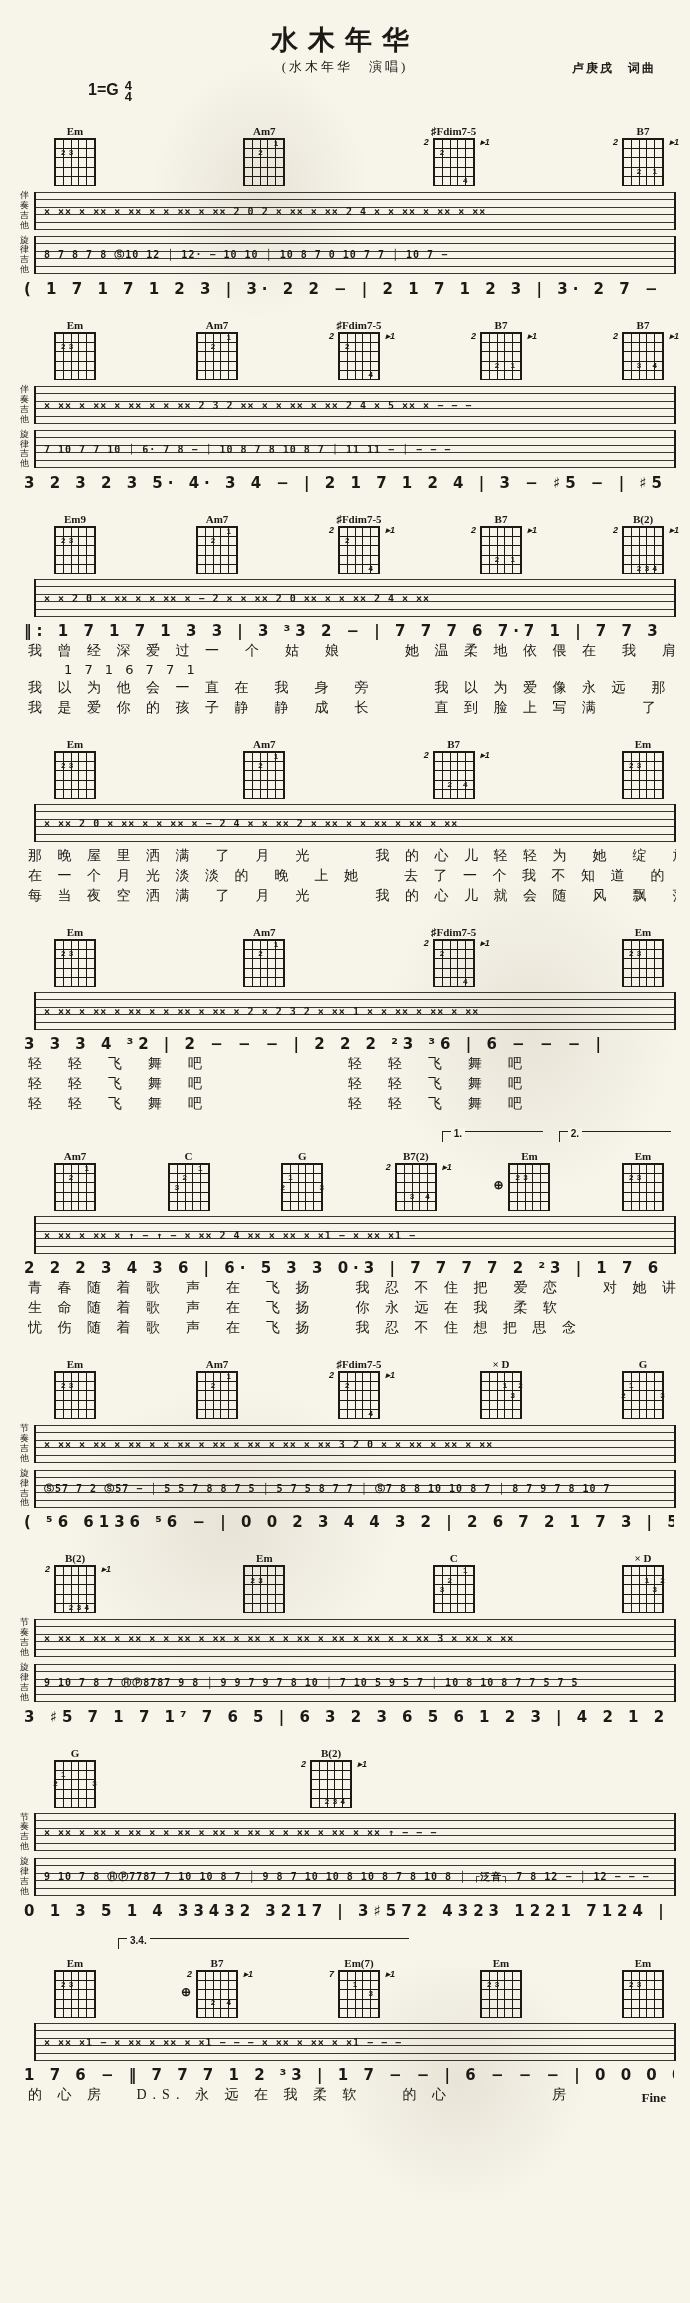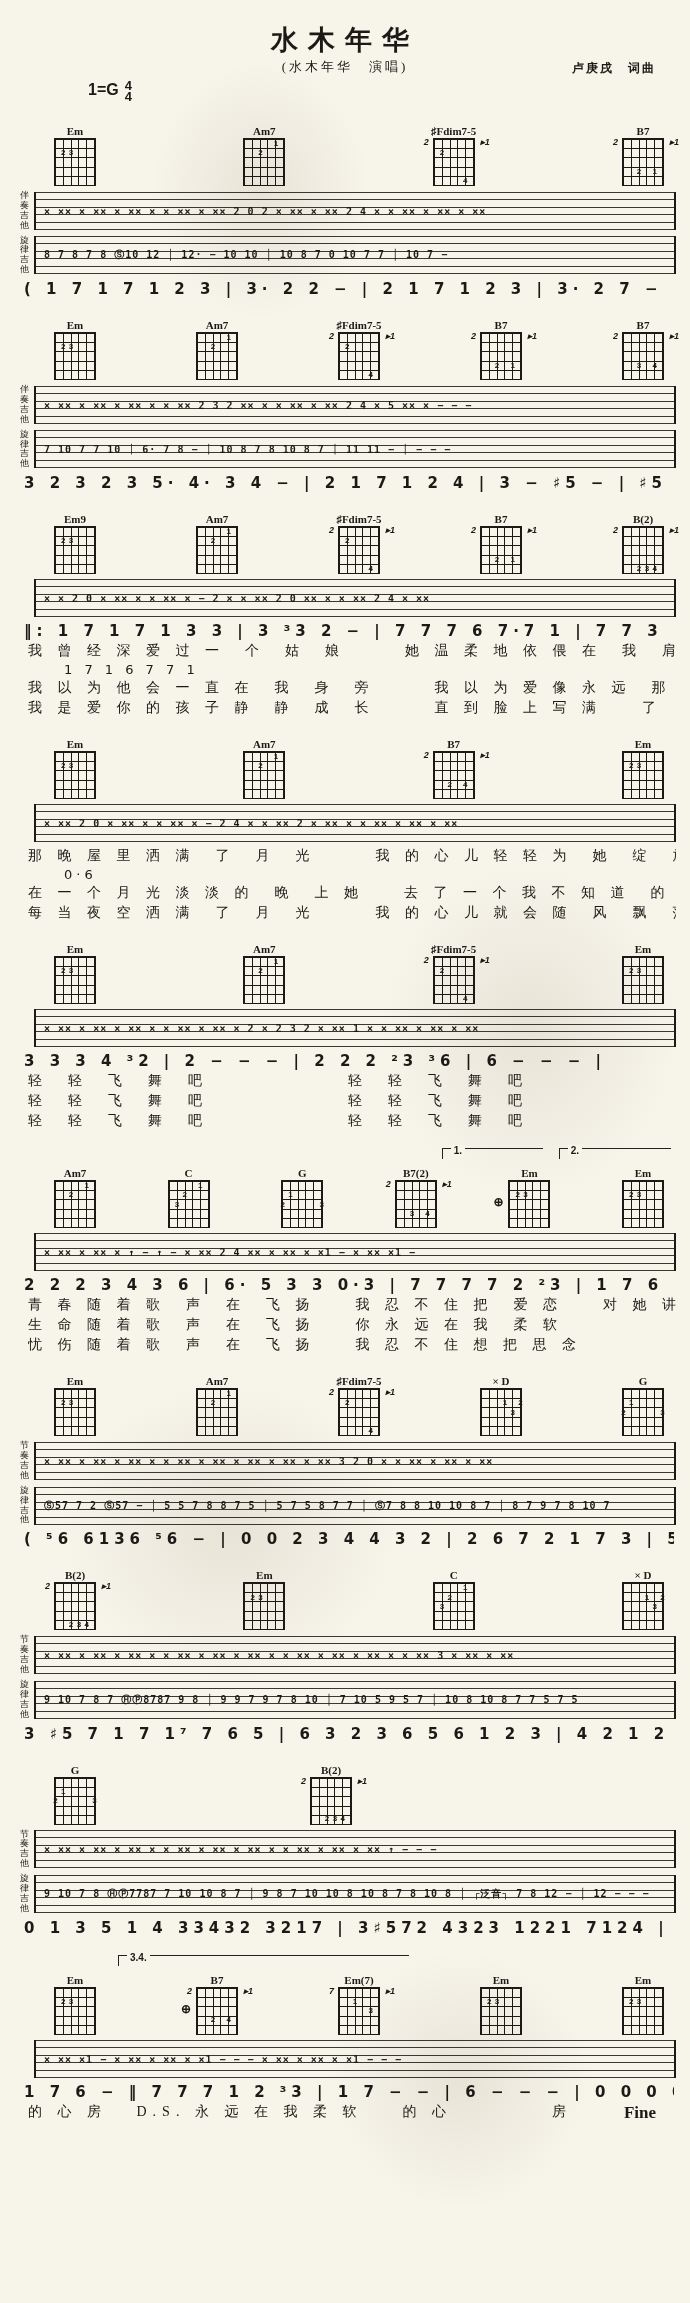--- a/index.html
+++ b/index.html
@@ -45,21 +45,21 @@
   .staff{position:relative;flex:1;height:38px;border-left:2.5px solid #1c1a17;border-right:2.5px solid #1c1a17;
     background-image:repeating-linear-gradient(to bottom,#3a3834 0 1px,transparent 1px 7.4px);}
   .staff-notes{position:absolute;left:8px;right:6px;top:50%;transform:translateY(-50%);
     font-family:"DejaVu Sans Mono",monospace;font-size:10px;font-weight:bold;letter-spacing:1px;
     white-space:nowrap;overflow:hidden;}
   .jianpu{margin:4px 2px 2px 6px;font-family:"DejaVu Sans",sans-serif;font-size:15px;font-weight:bold;
     letter-spacing:5px;white-space:nowrap;overflow:hidden;}
   .aux{margin:0 0 0 46px;font-size:13px;font-weight:normal;letter-spacing:4px;font-family:"DejaVu Sans",sans-serif;}
   .lyrics{margin:2px 0 2px 10px;font-family:"Liberation Serif",serif;font-size:14px;
     letter-spacing:6px;white-space:nowrap;overflow:hidden;}
-  .fine-mark{position:absolute;right:20px;bottom:-2px;font-size:17px;font-weight:bold;
+  .fine-mark{position:absolute;right:10px;bottom:-2px;font-size:13px;font-weight:bold;
     font-family:"Liberation Serif",serif;}
   
   .footer{position:absolute;left:26px;right:20px;top:2208px;
     font-family:"Liberation Serif",serif;font-size:14px;line-height:1.65;}
   .tip-label{font-weight:bold;}
   .tip{margin-left:8px;}
   .tip2wrap{display:flex;align-items:center;gap:8px;margin-left:44px;}
   .mini-staff{position:relative;width:104px;height:30px;flex:0 0 auto;
     background-image:repeating-linear-gradient(to bottom,#3a3834 0 1px,transparent 1px 5.6px);}
   .mini-staff span{position:absolute;top:-4px;left:4px;font-size:12px;font-weight:bold;letter-spacing:3px;}
@@ -290,21 +290,20 @@
             </div>
           </div>
         </div>
         <div class="staff-row">
           <div class="staff-label"></div>
           <div class="staff">
             <span class="staff-notes">× ×× 2 0 × ×× ×   × ×× × − 2 4 ×   × ×× 2 × ×× ×   × ×× × ×× × ××</span>
           </div>
         </div>
         <div class="lyrics">那 晚 屋 里 洒 满　了　月　光　　　我 的 心 儿 轻 轻 为　她　绽　放</div>
-        <div class="aux">0·6</div>
         <div class="lyrics">在 一 个 月 光 淡 淡 的　晚　上 她　　去 了 一 个 我 不 知 道　的　地　方</div>
         <div class="lyrics">每 当 夜 空 洒 满　了　月　光　　　我 的 心 儿 就 会 随　风　飘　荡</div>
       </div>
       <div class="system">
         <div class="chord-row spread">
           <div class="chord">
             <div class="chord-name">Em</div>
             <div class="chord-grid">
               <span class="chord-dot" style="left: 8.3px; top: 14.2px;">2</span>
               <span class="chord-dot" style="left: 16.1px; top: 14.2px;">3</span>

